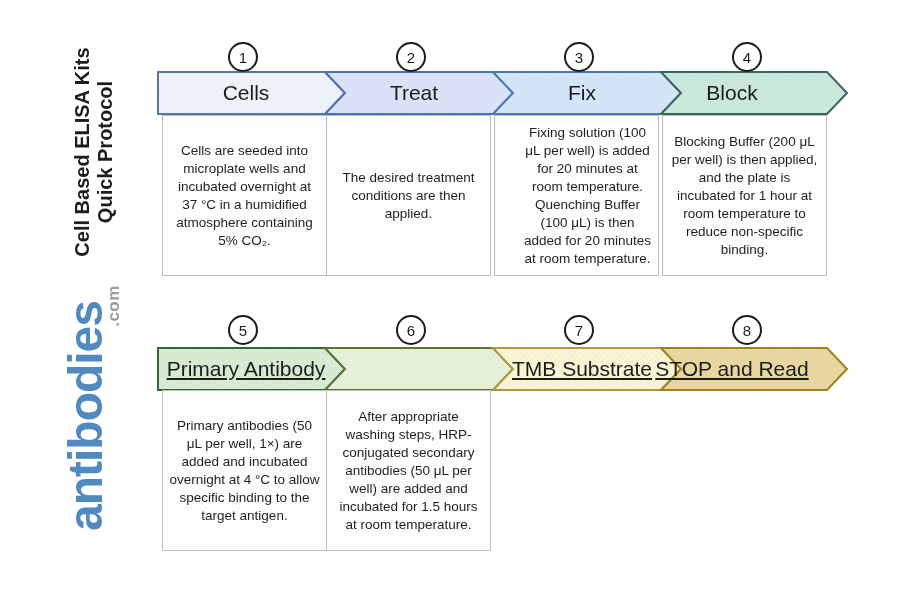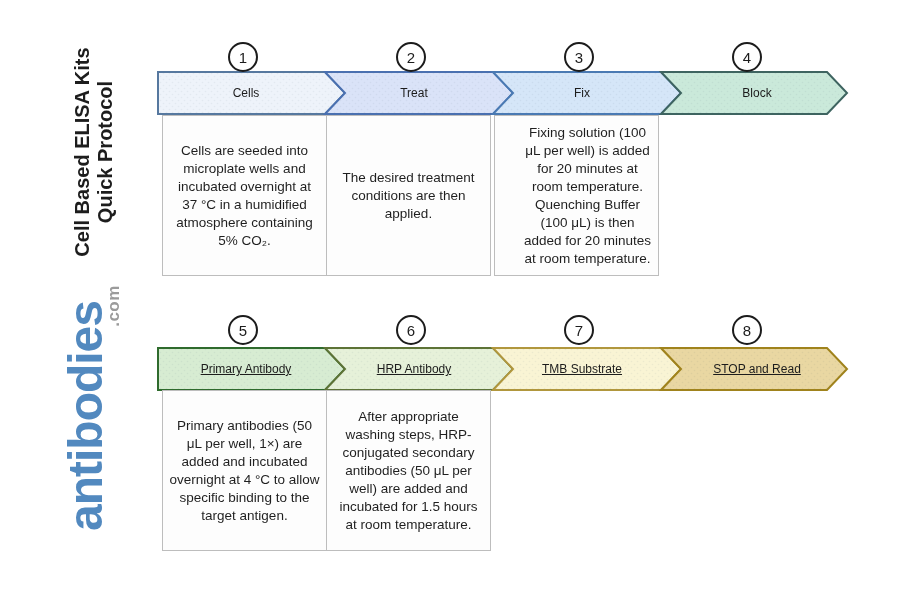--- a/index.html
+++ b/index.html
@@ -33,39 +33,39 @@
 
   .step-circle{
     position:absolute;width:30px;height:30px;border:2px solid #1c1c1c;border-radius:50%;
     background:#ffffff;box-sizing:border-box;
     display:flex;align-items:center;justify-content:center;
     font-size:15px;color:#1c1c1c;
   }
   .banner-label{
     position:absolute;width:168px;height:42px;
     display:flex;align-items:center;justify-content:center;
-    font-size:12px;color:#1c1c1c;
+    font-size:21px;color:#1c1c1c;
   }
   .desc-box{
     position:absolute;width:165px;height:161px;box-sizing:border-box;
     background:#fdfdfd;border:1.5px solid #bdbdbd;
     display:flex;align-items:center;justify-content:center;
     padding:6px 6px;
   }
   .desc-text{
     font-size:13.5px;line-height:18px;text-align:center;color:#1f1f1f;
   }
 
   
   .c1{left:162px;} .c2{left:326px;} .c3{left:494px;padding-left:28px;} .c4{left:662px;}
   .circ-c1{left:228px;} .circ-c2{left:396px;} .circ-c3{left:564px;} .circ-c4{left:732px;}
   .circ-r1{top:42px;} .circ-r2{top:315px;}
   .lab-r1{top:72px;} .lab-r2{top:348px;text-decoration:underline;}
   .box-r1{top:115px;} .box-r2{top:390px;}
-  .lab-c1{left:162px;} .lab-c2{left:330px;text-align:right;} .lab-c3{left:498px;} .lab-c4{left:673px;}
+  .lab-c1{left:162px;} .lab-c2{left:330px;text-align:right;} .lab-c3{left:498px;} .lab-c4{left:648px;}
 </style>
 </head>
 <body>
 
 <div class="stage">
 
   <div class="v-title">
     <div>Cell Based ELISA Kits</div>
     <div>Quick Protocol</div>
   </div>
@@ -125,33 +125,35 @@
     </div>
   <div class="step-circle circ-c4 circ-r2">
       <span>8</span>
     </div>
 
   <div class="banner-label lab-c1 lab-r1">Cells</div>
   <div class="banner-label lab-c2 lab-r1">Treat</div>
   <div class="banner-label lab-c3 lab-r1">Fix</div>
   <div class="banner-label lab-c4 lab-r1">Block</div>
   <div class="banner-label lab-c1 lab-r2">Primary Antibody</div>
-  <div class="banner-label lab-c2 lab-r2">HRP Antibody</div>
   <div class="banner-label lab-c3 lab-r2">TMB Substrate</div>
   <div class="banner-label lab-c4 lab-r2">STOP and Read</div>
 
   <div class="desc-box c1 box-r1">
       <div class="desc-text">Cells are seeded into microplate wells and incubated overnight at 37 °C in a humidified atmosphere containing 5% CO₂.</div>
     </div>
   <div class="desc-box c2 box-r1">
       <div class="desc-text">The desired treatment conditions are then applied.</div>
     </div>
   <div class="desc-box c3 box-r1">
       <div class="desc-text">Fixing solution (100 μL per well) is added for 20 minutes at room temperature. Quenching Buffer (100 μL) is then added for 20 minutes at room temperature.</div>
     </div>
+  <div class="desc-box c4 box-r1">
+      <div class="desc-text">Blocking Buffer (200 μL per well) is then applied, and the plate is incubated for 1 hour at room temperature to reduce non-specific binding.</div>
+    </div>
   <div class="desc-box c1 box-r2">
       <div class="desc-text">Primary antibodies (50 μL per well, 1×) are added and incubated overnight at 4 °C to allow specific binding to the target antigen.</div>
     </div>
   <div class="desc-box c2 box-r2">
       <div class="desc-text">After appropriate washing steps, HRP-conjugated secondary antibodies (50 μL per well) are added and incubated for 1.5 hours at room temperature.</div>
     </div>
 
 </div>
 
 </body></html>

